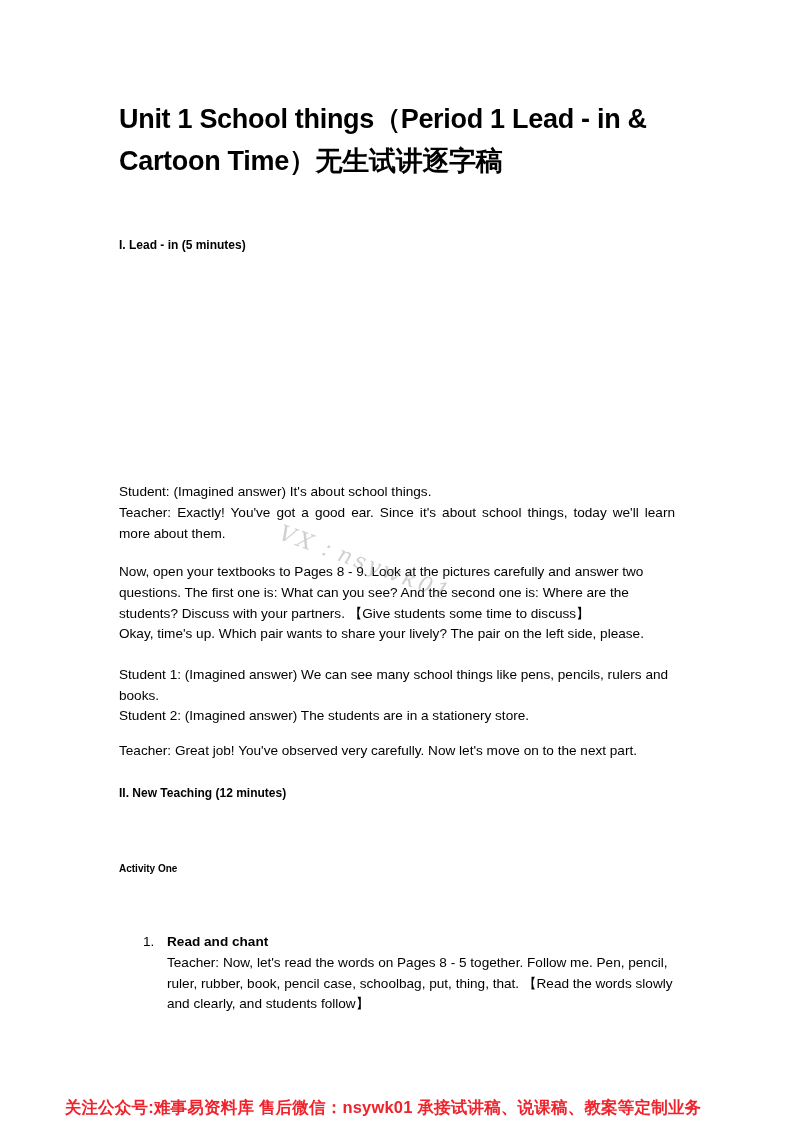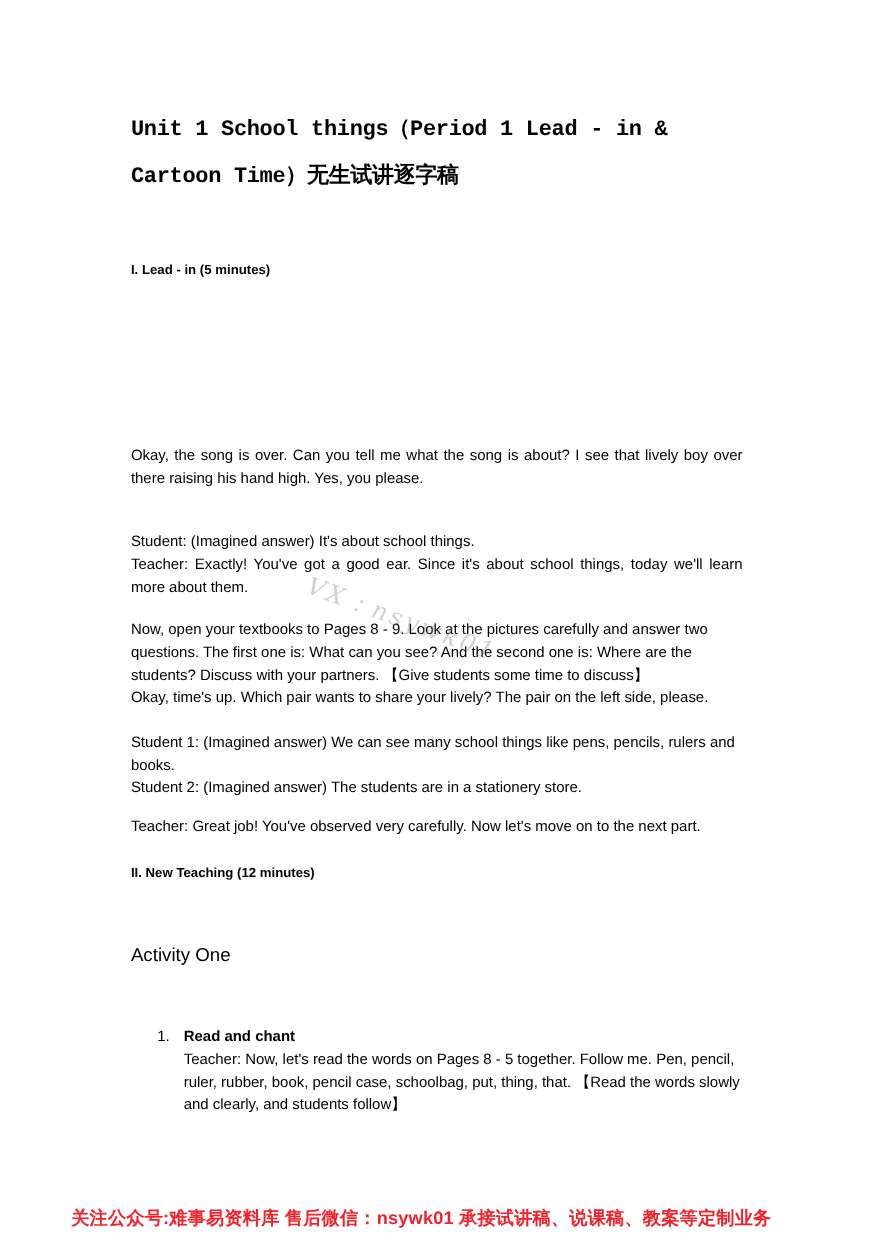--- a/index.html
+++ b/index.html
@@ -1,38 +1,37 @@
 <!DOCTYPE html>
 <html><head>
   <meta charset="utf-8">
   <style>
     html, body { margin: 0; padding: 0; background: #ffffff; }
     body { width: 793px; height: 1122px; position: relative; overflow: hidden; font-family: "Liberation Sans", "DejaVu Sans", sans-serif; color: #000; }
     .page { position: absolute; left: 0; top: 0; width: 793px; height: 1122px; }
-    .title { position: absolute; left: 119px; top: 98px; width: 570px; font-size: 20px; font-weight: bold; line-height: 42px; letter-spacing: -0.3px; font-family: Liberation Mono, monospace; }
+    .title { position: absolute; left: 119px; top: 98px; width: 570px; font-size: 27px; font-weight: bold; line-height: 42px; letter-spacing: -0.3px; }
     .h2 { position: absolute; left: 119px; font-size: 12px; font-weight: bold; line-height: 26px; }
     .p { position: absolute; left: 119px; width: 556px; font-size: 13.6px; line-height: 20.8px; text-align: justify; }
     .p.left { text-align: left; }
-    .h3 { position: absolute; left: 119px; font-size: 17px; font-weight: normal; line-height: 20px; }
+    .h3 { position: absolute; left: 119px; font-size: 10px; font-weight: bold; line-height: 20px; }
     .list { position: absolute; left: 143px; width: 532px; font-size: 13.6px; line-height: 20.8px; }
     .list .num { position: absolute; left: 0; top: 0; }
     .list .body { margin-left: 24px; }
     .list .lt { font-weight: bold; }
     .watermark { position: absolute; left: 285px; top: 518px; font-size: 22px; color: rgba(120,120,120,0.35); transform: rotate(20deg); transform-origin: left top; letter-spacing: 3px; font-family: "DejaVu Serif", serif; font-style: italic; pointer-events: none; }
     .footer { position: absolute; left: 0; top: 1097px; width: 766px; text-align: center; font-size: 16.5px; font-weight: bold; color: #f0222b; white-space: nowrap; letter-spacing: 0.2px; }
   </style>
 </head>
 <body>
 
 <div class="page">
   <div class="title">Unit 1 School things（Period 1 Lead - in &amp; Cartoon Time）无生试讲逐字稿</div>
 
   <div class="h2" style="top:232px;">I. Lead - in (5 minutes)</div>
 
-  <div class="p" style="top:404px;">Okay, the song is over. Can you tell me what the song is about? I see that lively boy over there raising his hand high. Yes, you please.</div>
 
   <div class="p left" style="top:482px;">Student: (Imagined answer) It's about school things.</div>
   <div class="p" style="top:503px;">Teacher: Exactly! You've got a good ear. Since it's about school things, today we'll learn more about them.</div>
 
   <div class="p left" style="top:562px;">Now, open your textbooks to Pages 8 - 9. Look at the pictures carefully and answer two questions. The first one is: What can you see? And the second one is: Where are the students? Discuss with your partners. 【Give students some time to discuss】</div>
   <div class="p left" style="top:624px;">Okay, time's up. Which pair wants to share your lively? The pair on the left side, please.</div>
   <div class="p left" style="top:665px;">Student 1: (Imagined answer) We can see many school things like pens, pencils, rulers and books.</div>
   <div class="p left" style="top:706px;">Student 2: (Imagined answer) The students are in a stationery store.</div>
   <div class="p left" style="top:727px;margin-top:14px;">Teacher: Great job! You've observed very carefully. Now let's move on to the next part.</div>
 

